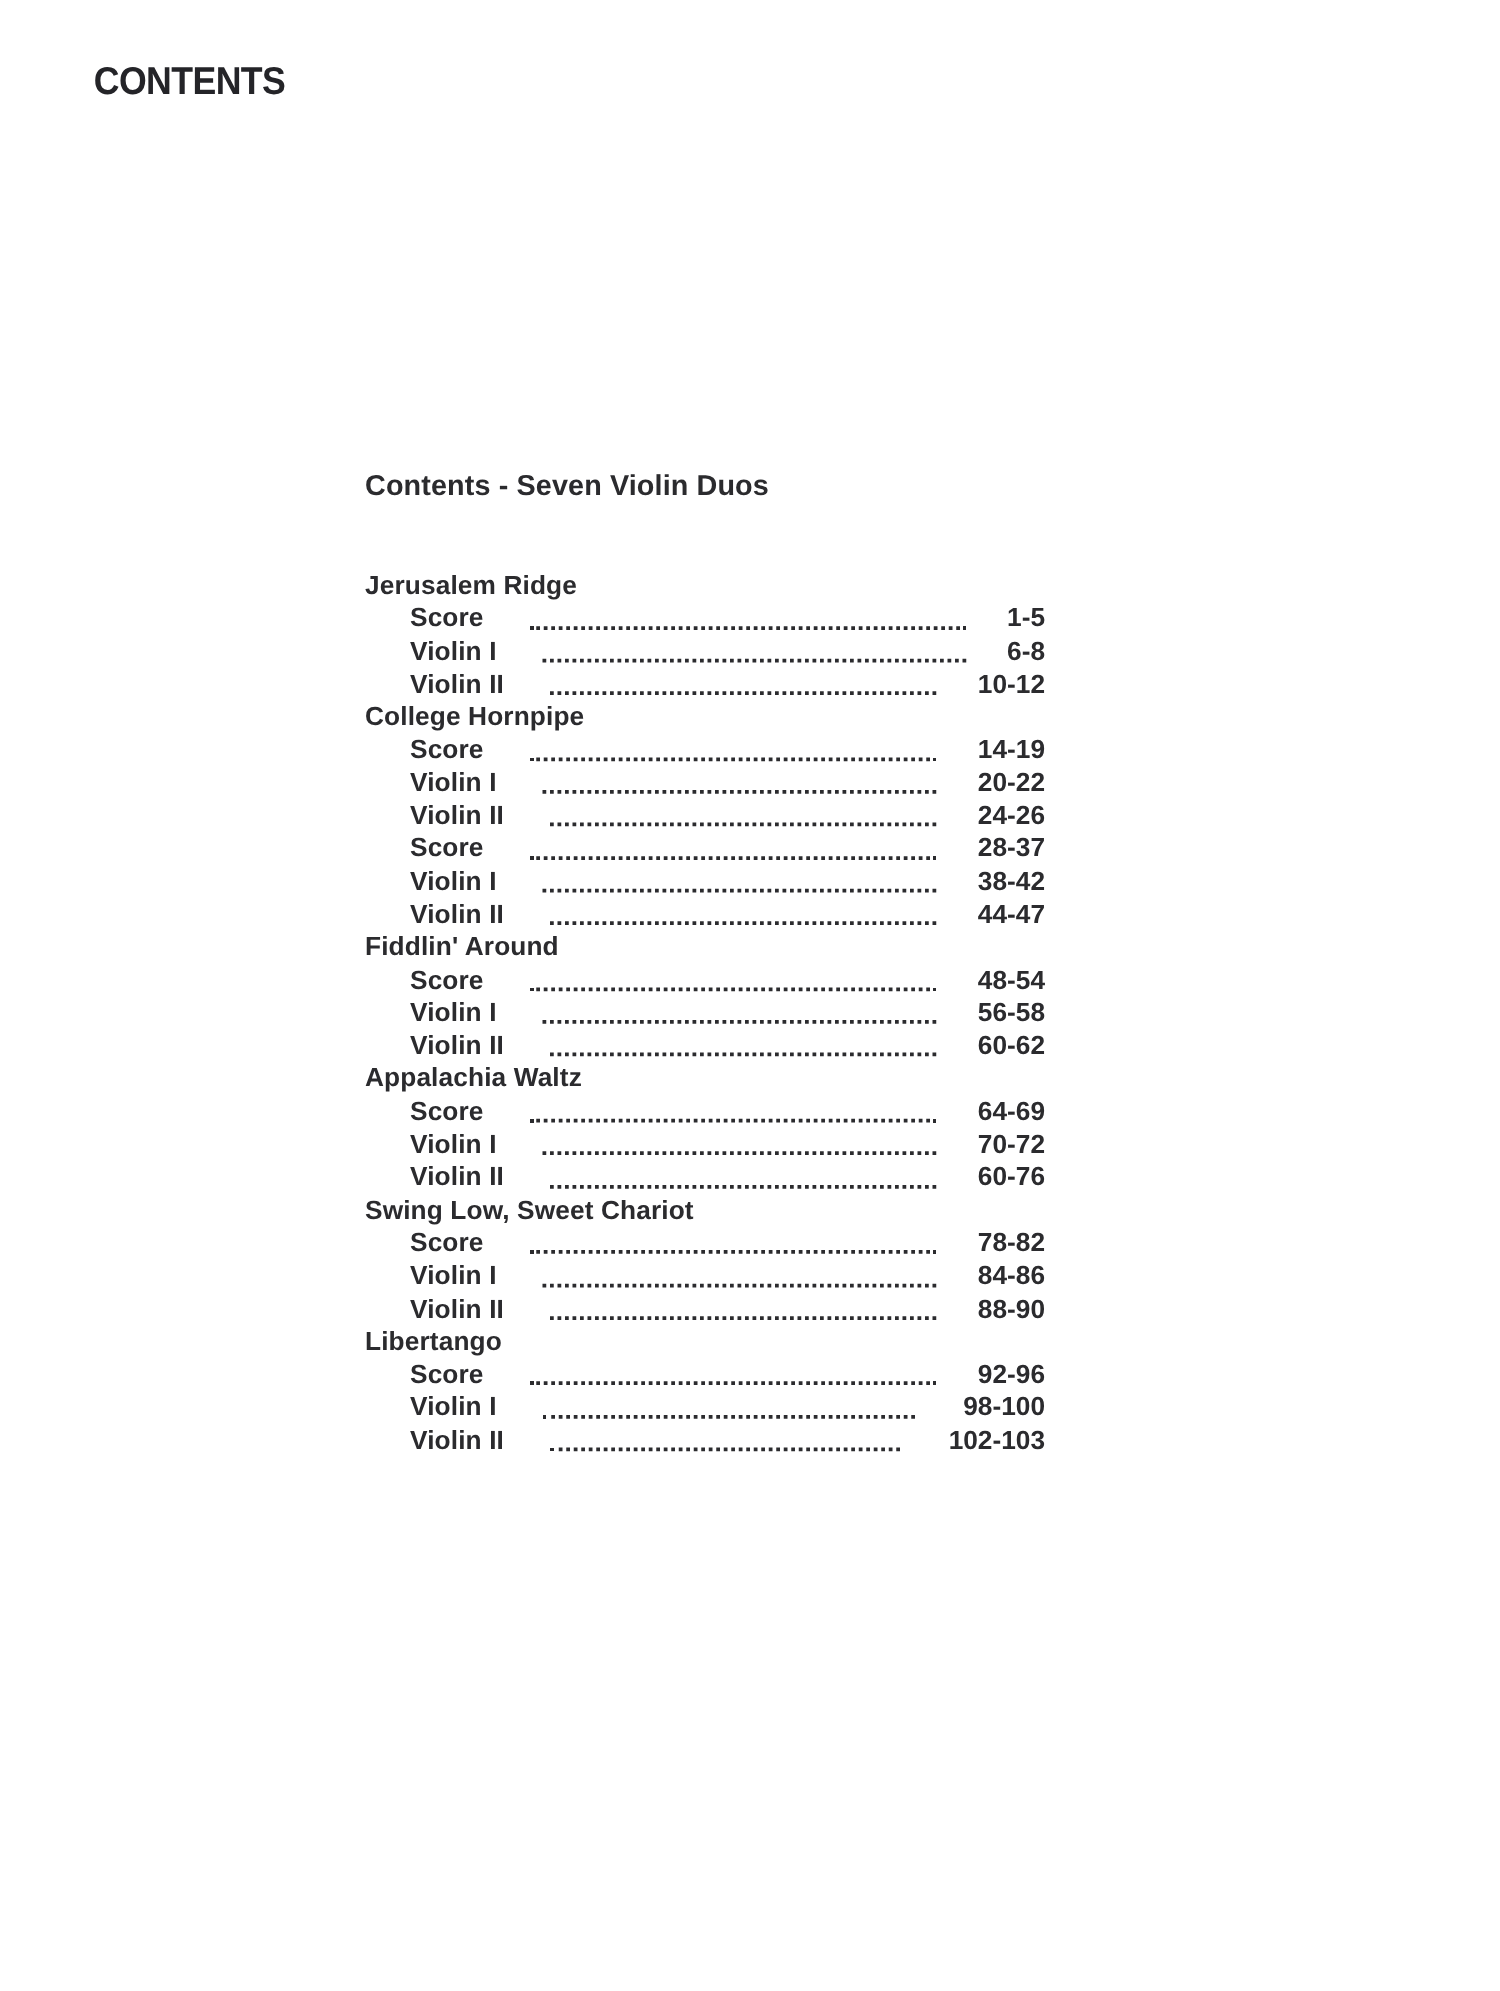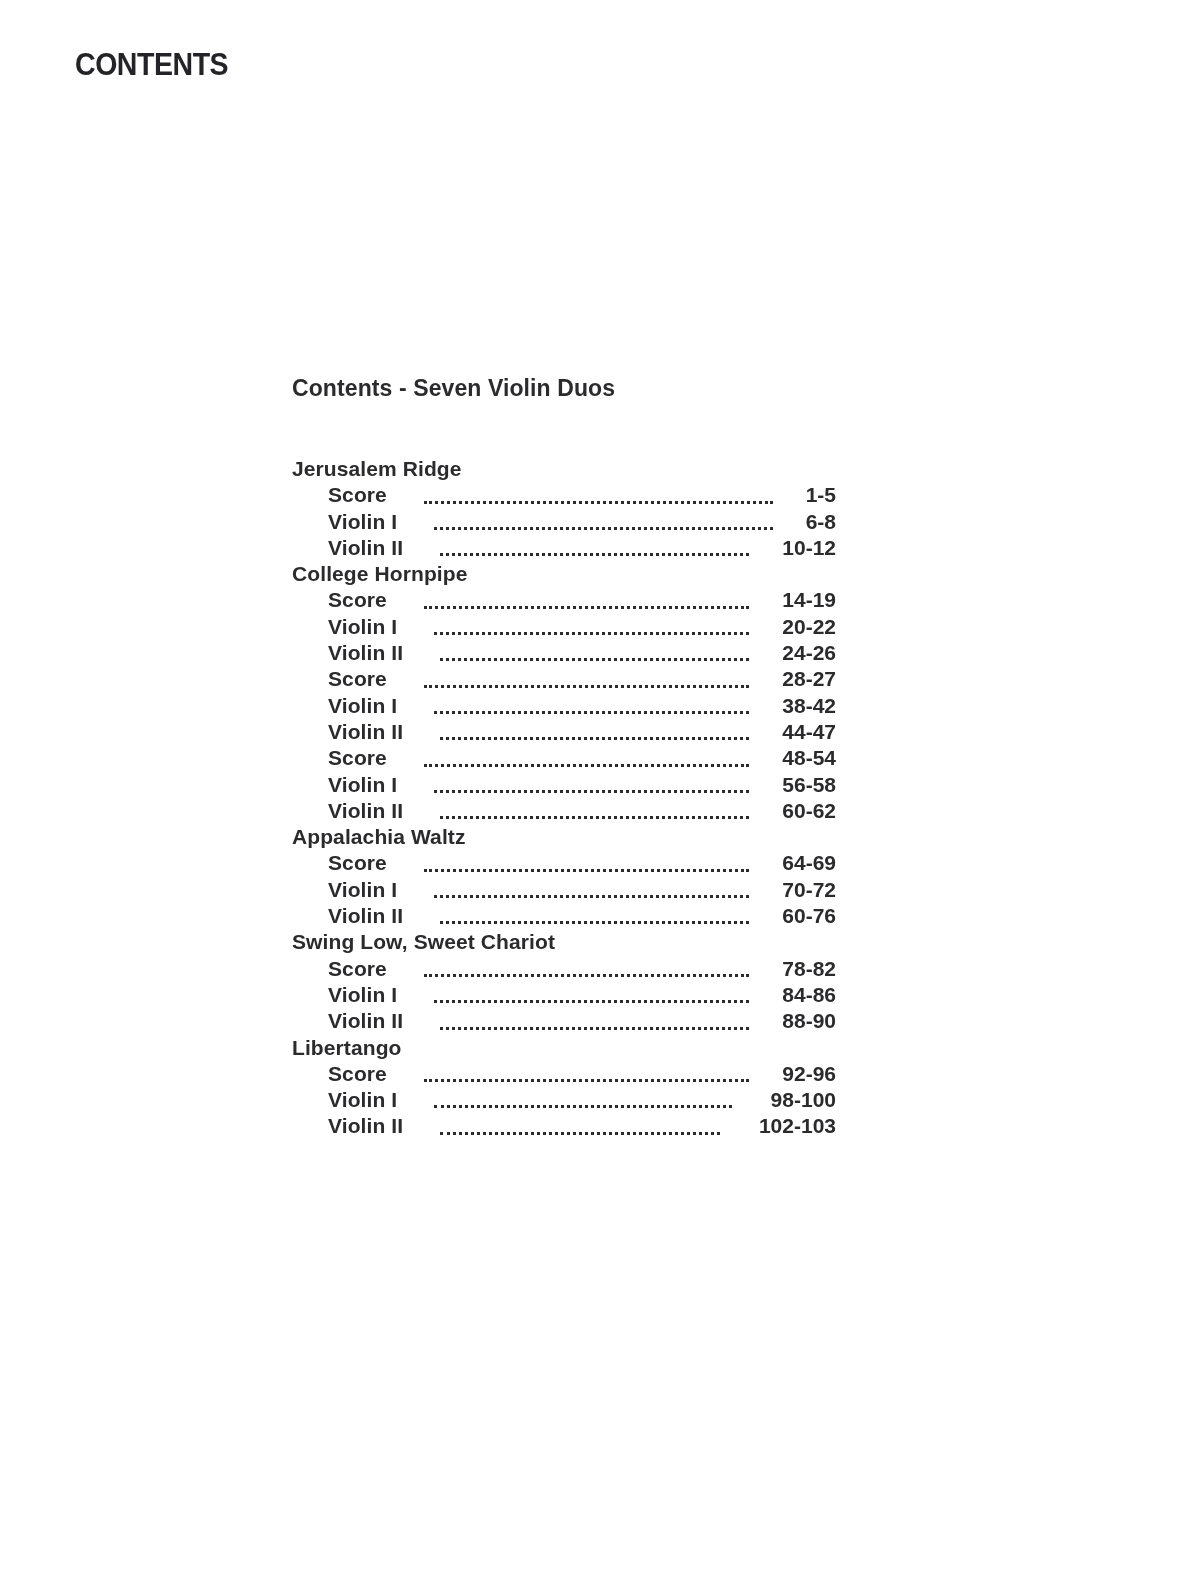--- a/index.html
+++ b/index.html
@@ -139,35 +139,36 @@
       <span class="leader"></span>
       <span class="entry-pages">24-26</span>
     </div>
         </div>
 
   <div class="piece-group">
 
   <div class="entry">
       <span class="entry-label">Score</span>
       <span class="leader"></span>
-      <span class="entry-pages">28-27</span>
+      <span class="entry-pages">28-37</span>
     </div>
           <div class="entry">
       <span class="entry-label">Violin I</span>
       <span class="leader"></span>
       <span class="entry-pages">38-42</span>
     </div>
           <div class="entry">
       <span class="entry-label">Violin II</span>
       <span class="leader"></span>
       <span class="entry-pages">44-47</span>
     </div>
         </div>
 
   <div class="piece-group">
+    <div class="piece-title">Fiddlin' Around</div>
 
   <div class="entry">
       <span class="entry-label">Score</span>
       <span class="leader"></span>
       <span class="entry-pages">48-54</span>
     </div>
           <div class="entry">
       <span class="entry-label">Violin I</span>
       <span class="leader"></span>
       <span class="entry-pages">56-58</span>

